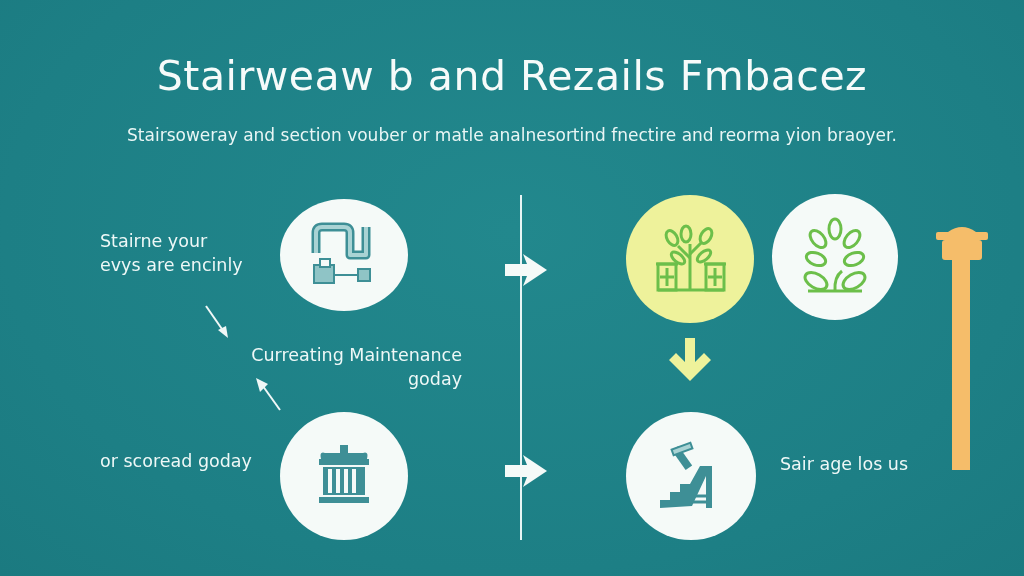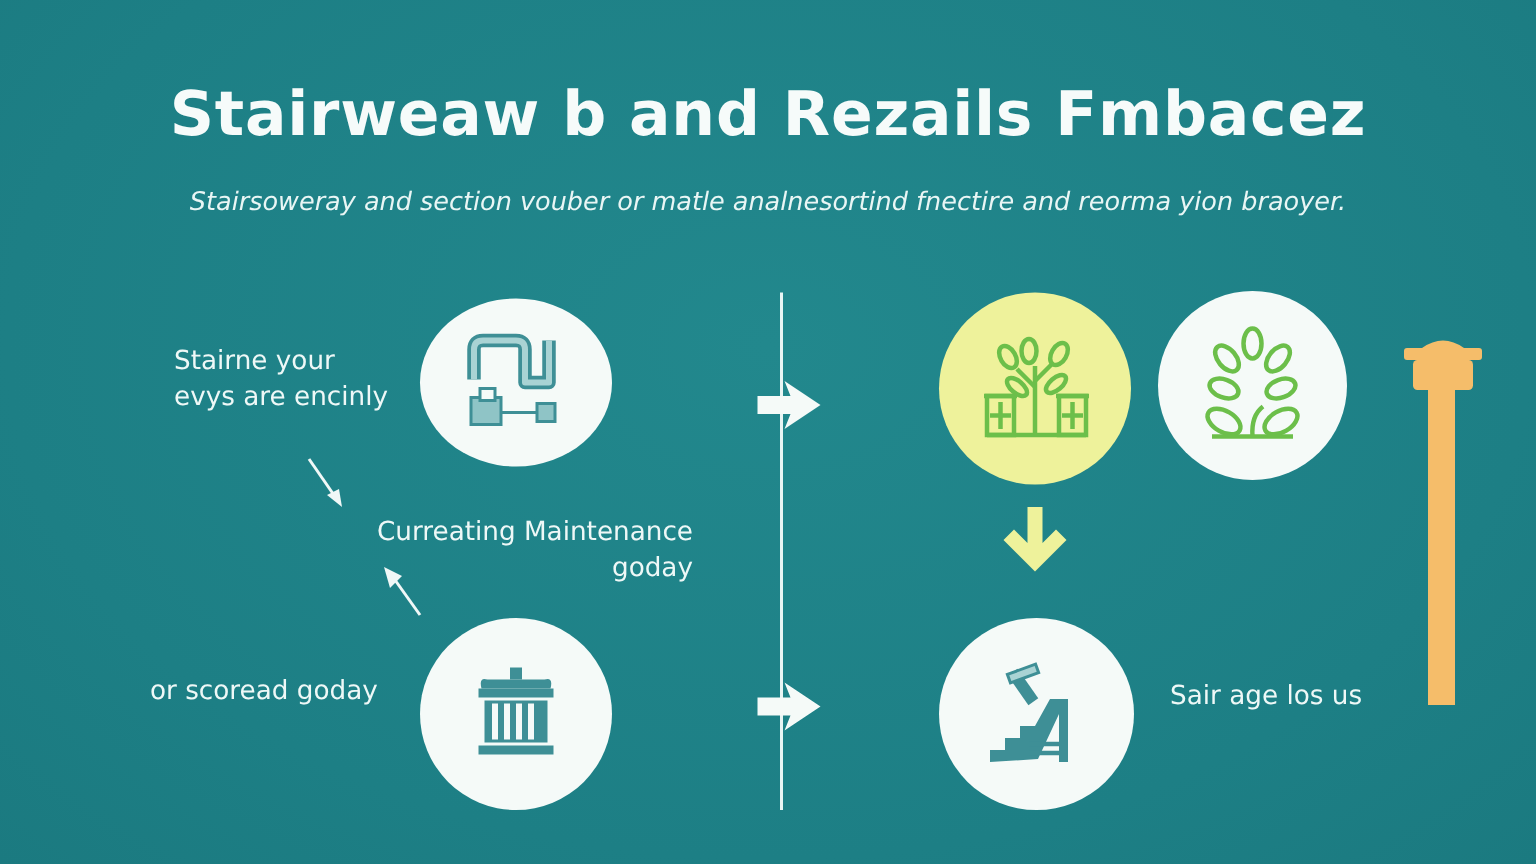--- a/index.html
+++ b/index.html
@@ -6,44 +6,44 @@
   body {
     width:1024px; height:576px; overflow:hidden; position:relative;
     background:#1f8388;
     background-image: radial-gradient(ellipse at 50% 40%, #22888d 0%, #1d7f85 70%, #1b7a80 100%);
     font-family:"DejaVu Sans", "Liberation Sans", sans-serif;
     color:#f3fbfa;
   }
   .abs { position:absolute; }
   .title {
     left:0; width:1024px; top:52px; text-align:center;
-    font-size:41px; font-weight:bold; letter-spacing:0.5px; color:#f6fbfa;
+    font-size:41px; font-weight:normal; letter-spacing:0.5px; color:#f6fbfa;
   }
   .subtitle {
     left:0; width:1024px; top:125px; text-align:center;
-    font-size:17px; color:#e9f6f5;font-style:italic;
+    font-size:17px; color:#e9f6f5;
   }
   .label { font-size:17.5px; line-height:24px; color:#eef8f7; }
   .circle {
     border-radius:50%; background:#f5faf8;
     display:flex; align-items:center; justify-content:center;
   }
   .circle.yellow { background:#eef29b; }
   .vline { left:520px; top:195px; width:2px; height:345px; background:#e8f5f4; }
   svg { display:block; }
 </style>
 </head>
 <body>
 
 <div class="abs title">Stairweaw b and Rezails Fmbacez</div>
 <div class="abs subtitle">Stairsoweray and section vouber or matle analnesortind fnectire and reorma yion braoyer.</div>
 
 <div class="abs vline"></div>
 
-<div class="abs label" style="left:100px; top:229px;margin-left:16px;">
+<div class="abs label" style="left:100px; top:229px;">
   <div>Stairne your</div>
   <div>evys are encinly</div>
 </div>
 
 <div class="abs circle" style="left:280px; top:199px; width:128px; height:112px; border-radius:50%;">
   <svg width="80" height="80" viewBox="0 0 80 80">
     <path d="M12 38 V18 Q12 12 18 12 H40 Q46 12 46 18 V40 H62 V12" fill="none" stroke="#3e8f96" stroke-width="9" stroke-linejoin="round"></path>
     <path d="M12 38 V18 Q12 12 18 12 H40 Q46 12 46 18 V40 H62 V12" fill="none" stroke="#a9d3d4" stroke-width="4" stroke-linejoin="round"></path>
     <rect x="10" y="50" width="20" height="18" fill="#8fc4c6" stroke="#3e8f96" stroke-width="2"></rect>
     <rect x="16" y="44" width="10" height="8" fill="#f5faf8" stroke="#3e8f96" stroke-width="2"></rect>

